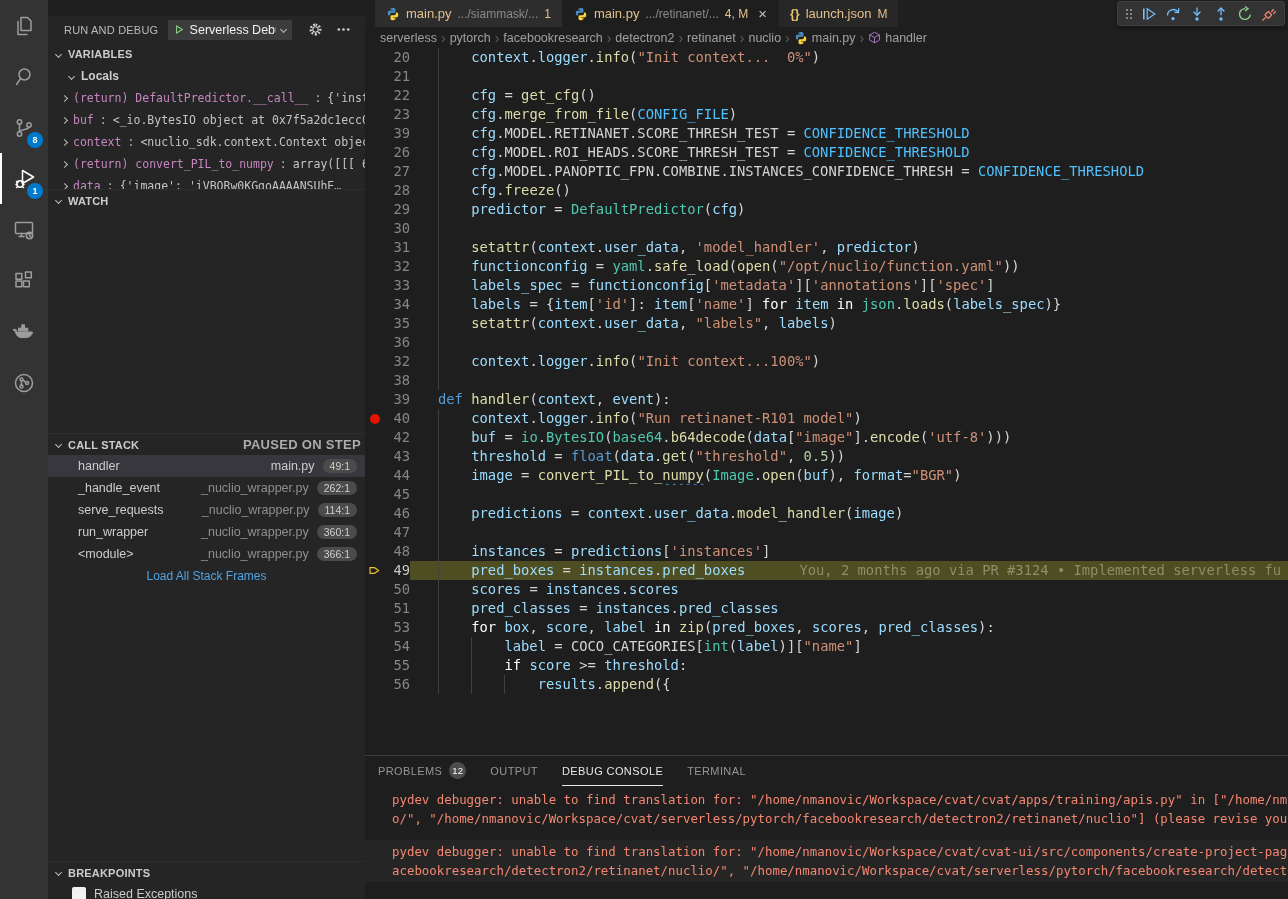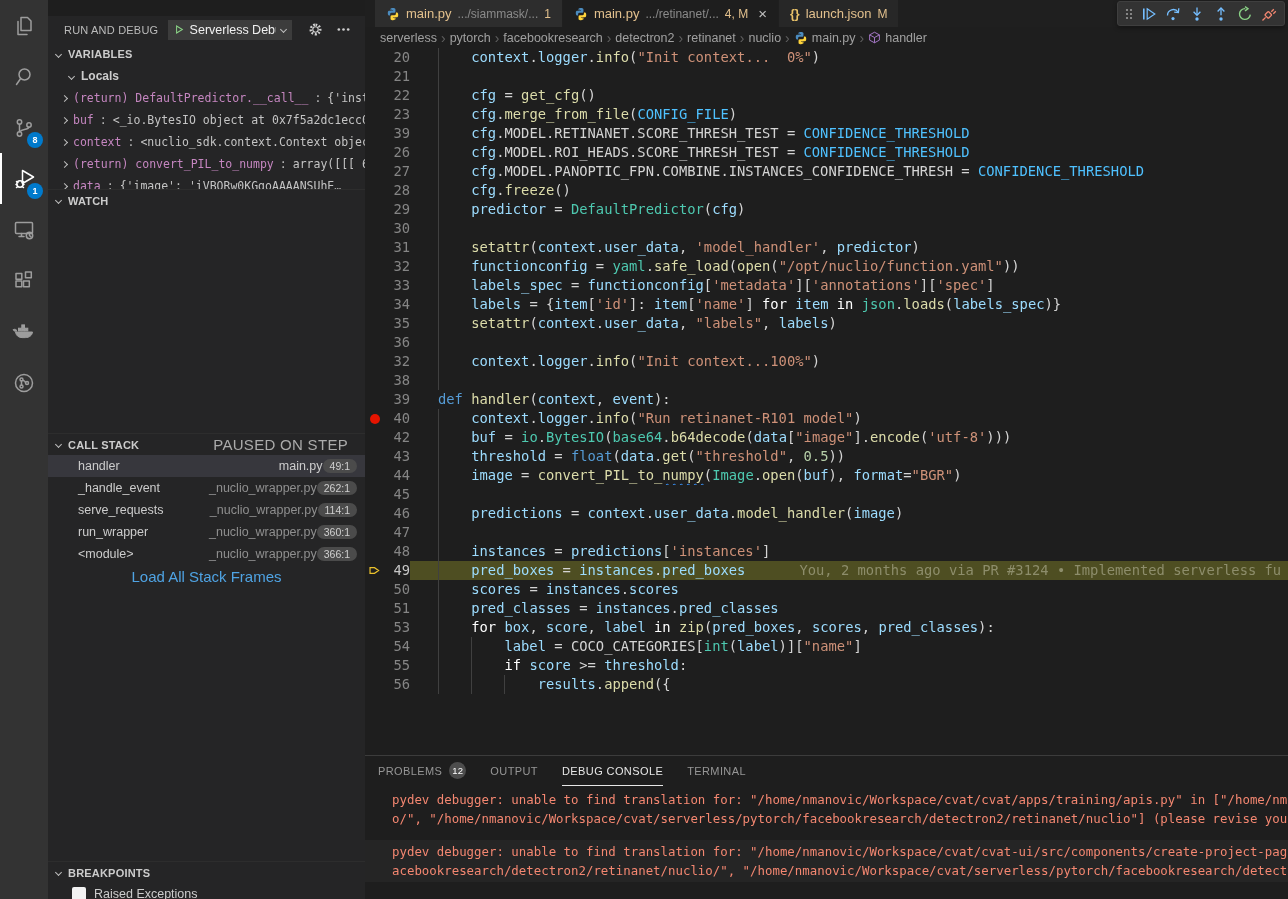--- a/index.html
+++ b/index.html
@@ -27,28 +27,28 @@
   .sec-header { height:22px; display:flex; align-items:center; gap:7px; padding-left:8px; border-top:1px solid #2d2d2d; font-size:11px; font-weight:bold; color:#cccccc; cursor:pointer; }
   .sec-title { letter-spacing:.2px; }
   #locals-row { height:22px; display:flex; align-items:center; gap:7px; padding-left:21px; font-size:12px; font-weight:bold; color:#cccccc; cursor:pointer; }
   #var-rows { height:102px; overflow:hidden; }
   .var-row { height:22px; display:flex; align-items:center; gap:6px; padding-left:14px; font-family:"DejaVu Sans Mono",monospace; font-size:11.5px; white-space:nowrap; cursor:pointer; }
   .var-name { color:#c586c0; }
   .var-colon { color:#bdbdbd; }
   .var-value { color:#c4c4c4; overflow:hidden; }
   #watch-empty { height:222px; }
   #cs-header { justify-content:flex-start; }
-  #cs-status { margin-left:auto; margin-right:17px; font-size:15px; font-weight:normal; color:#ababab; letter-spacing:.3px; }
+  #cs-status { margin-left:auto; margin-right:4px; font-size:13px; font-weight:bold; color:#ababab; letter-spacing:.3px; }
   .cs-row { height:22px; display:flex; align-items:center; padding-left:30px; padding-right:8px; font-size:12.5px; cursor:pointer; }
   .cs-row.selected { background:#37373d; }
   .cs-fn { color:#cccccc; white-space:nowrap; }
   .cs-file { margin-left:auto; color:#8f8f8f; white-space:nowrap; }
   .cs-row.selected .cs-file { color:#cccccc; }
-  .cs-pos { background:#4b4b4b; border-radius:9px; padding:1px 7px; font-size:10.5px; color:#cfcfcf; }
-  #cs-link { height:22px; display:flex; align-items:center; justify-content:center; color:#4fa3e3; font-size:15px; cursor:pointer; }
+  .cs-pos { margin-left:8px; background:#4b4b4b; border-radius:9px; padding:1px 7px; font-size:10.5px; color:#cfcfcf; }
+  #cs-link { height:22px; display:flex; align-items:center; justify-content:center; color:#4fa3e3; font-size:12px; cursor:pointer; }
   #bp-section { position:absolute; left:0; right:0; top:845px; }
   .bp-row { height:22px; display:flex; align-items:center; gap:8px; padding-left:24px; font-size:12.5px; color:#cccccc; cursor:pointer; }
   .bp-box { width:14px; height:14px; border-radius:2px; background:#f2f2f2; flex:none; }
   .bp-box.checked { background:#2472c8; color:#fff; font-size:10px; line-height:14px; text-align:center; }
 
   
   #editor { position:absolute; left:365px; top:0; right:0; height:899px; background:#1e1e1e; }
   #tabbar { position:relative; height:27px; background:#1f1f1f; display:flex; }
   #tabs { display:flex; margin-left:10px; }
   .tab { height:27px; display:flex; align-items:center; gap:6px; padding:0 11px; font-size:13px; background:#2d2d2d; margin-right:1px; cursor:pointer; white-space:nowrap; }

